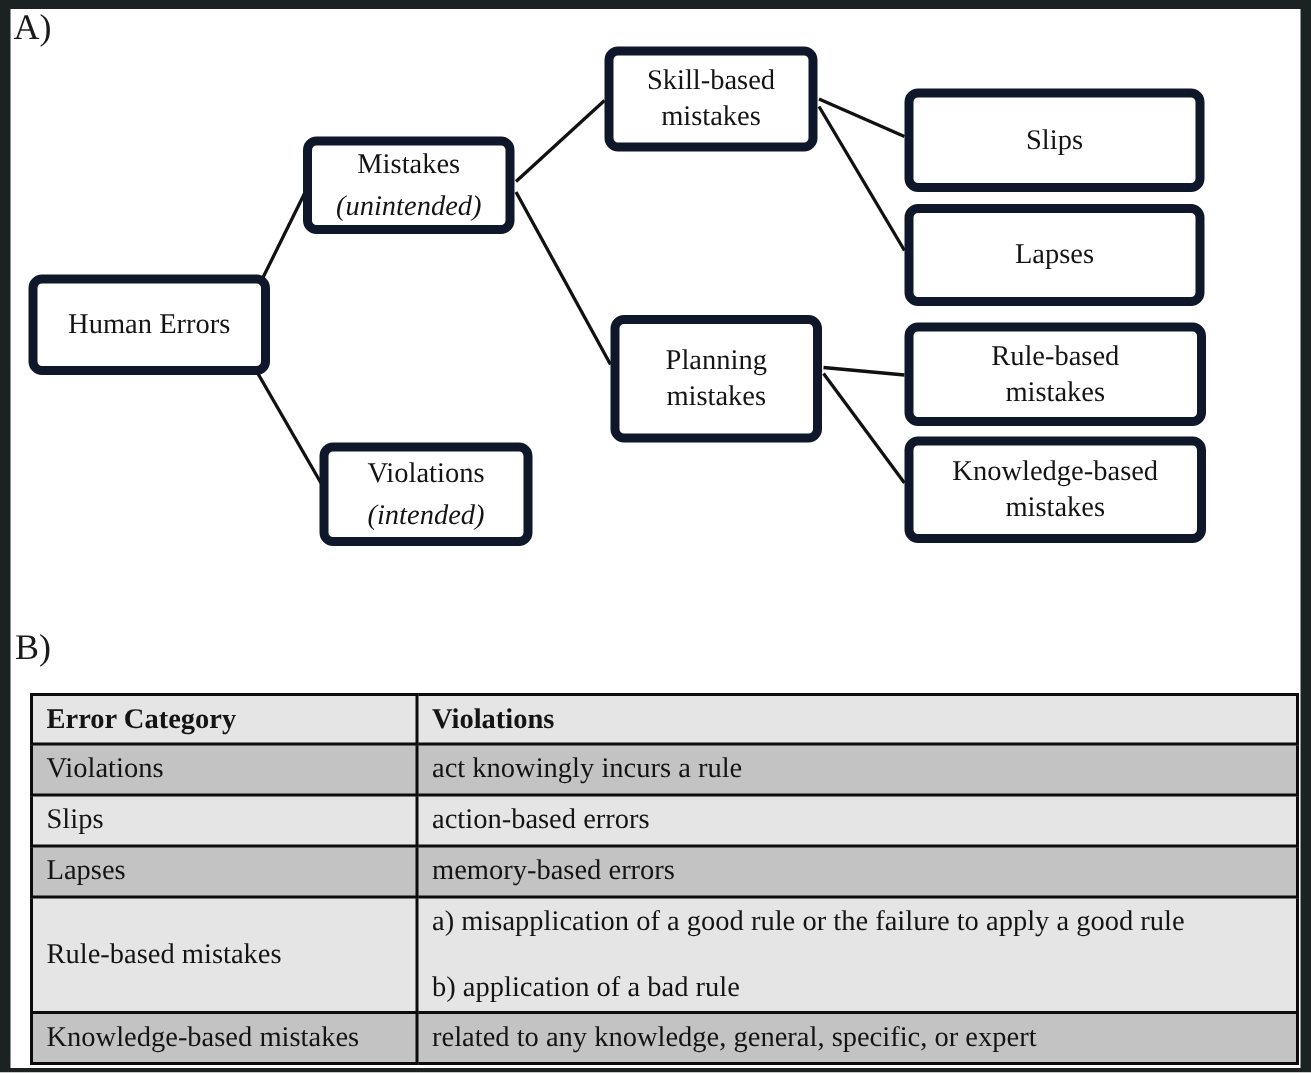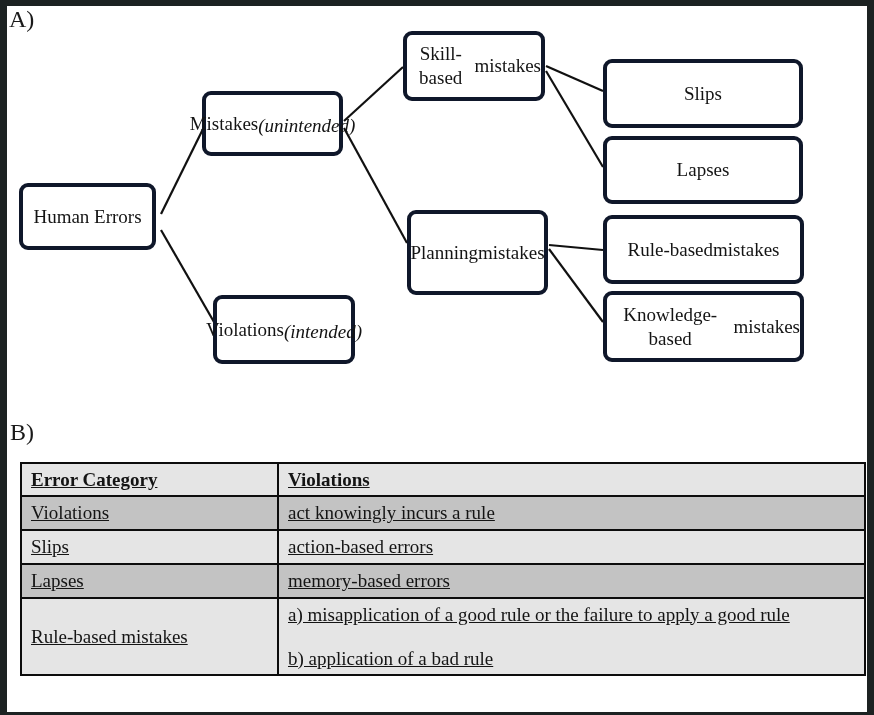--- a/index.html
+++ b/index.html
@@ -13,45 +13,45 @@
   .canvas{position:absolute;left:7px;top:6px;width:860px;height:706px;background:var(--paper);overflow:hidden;}
 
   .panel-label{position:absolute;font-size:24px;line-height:26px;color:#1a1a1a;}
   #label-a{left:2px;top:0px;}
   #label-b{left:3px;top:413px;}
 
   
   #tree-svg{position:absolute;left:0;top:0;width:860px;height:420px;}
   #tree-svg line{stroke:var(--line);stroke-width:2.2px;}
   .node{
-    position:absolute;border:4px solid #0f172a;border-radius:9px;background:#fff;
-    display:flex;flex-direction:row;align-items:center;justify-content:center;
+    position:absolute;border:6px solid #0f172a;border-radius:9px;background:#fff;
+    display:flex;flex-direction:column;align-items:center;justify-content:center;
     font-size:19px;line-height:24px;text-align:center;
   }
   .node .it{font-style:italic;}
   .node .gap{margin-top:4px;}
-  #node-human{left:12px;top:177px;width:137px;height:67px;align-items:center;}
+  #node-human{left:12px;top:177px;width:161px;height:67px;align-items:center;}
   #node-mistakes{left:195px;top:85px;width:141px;height:65px;}
   #node-violations{left:206px;top:289px;width:142px;height:69px;}
   #node-skill{left:396px;top:25px;width:142px;height:70px;}
   #node-planning{left:400px;top:204px;width:141px;height:85px;}
   #node-slips{left:596px;top:53px;width:200px;height:69px;}
   #node-lapses{left:596px;top:130px;width:200px;height:68px;}
   #node-rule{left:596px;top:209px;width:201px;height:69px;}
   #node-knowledge{left:596px;top:285px;width:201px;height:71px;}
 
   
   #error-table{
     position:absolute;left:13px;top:456px;width:846px;
     border-collapse:collapse;table-layout:fixed;
     font-size:19px;
   }
   #error-table col.c1{width:257px;}
   #error-table td,#error-table th{
-    border:2.5px solid #0c0c0c;padding:0 0 0 9px;vertical-align:middle;text-align:left;text-decoration:underline;
+    border:2.5px solid #0c0c0c;padding:0 0 0 9px;vertical-align:middle;text-align:left;
   }
   #error-table th{font-weight:bold;height:33px;background:var(--row-light);}
   tr.shade-dark td{background:var(--row-dark);}
   tr.shade-light td{background:var(--row-light);}
   tr.h35{height:34px;}
   tr.h78{height:77px;}
   .desc-line + .desc-line{margin-top:22px;}
 </style>
 </head>
 <body>
@@ -130,17 +130,21 @@
         <td>Lapses</td>
         <td>memory-based errors</td>
       </tr>
       <tr class="shade-light h78">
         <td>Rule-based mistakes</td>
         <td>
           <div class="desc-line">a) misapplication of a good rule or the failure to apply a good rule</div>
           <div class="desc-line">b) application of a bad rule</div>
         </td>
       </tr>
+      <tr class="shade-dark h35">
+        <td>Knowledge-based mistakes</td>
+        <td>related to any knowledge, general, specific, or expert</td>
+      </tr>
     </tbody>
       </table>
 
   </div>
 </div>
 
 </body></html>

